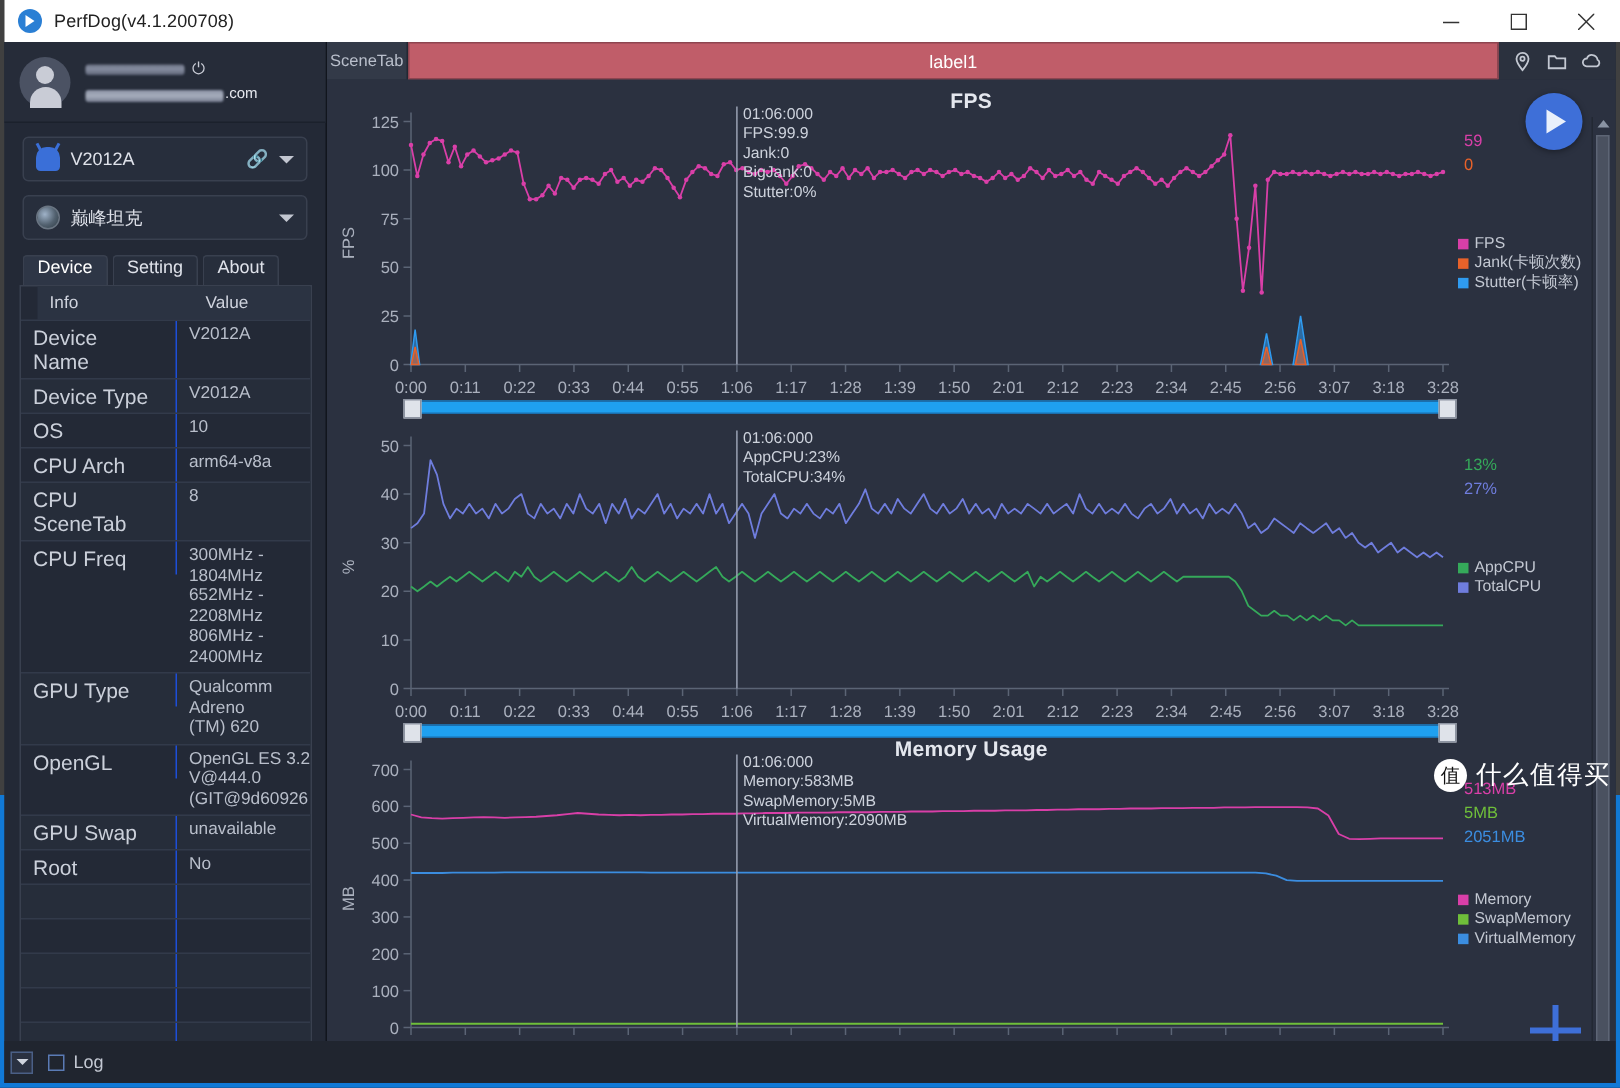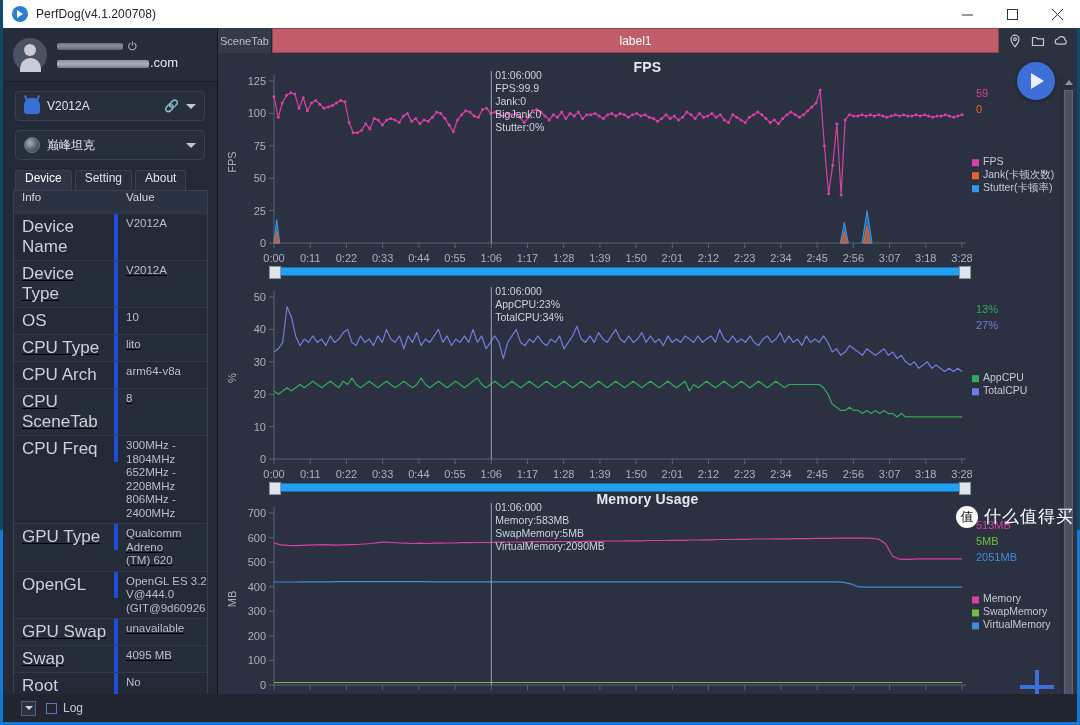--- a/index.html
+++ b/index.html
@@ -5,21 +5,21 @@
   * { box-sizing: border-box; margin: 0; padding: 0; }
   html, body {
     width: 1080px; height: 725px;
     background: #1179d6;
     font-family: "Liberation Sans", sans-serif;
     overflow: hidden;
   }
   #app {
     position: relative;
     width: 1080px; height: 530px;
-    background: #0c4a6e;
+    background: #404040;
   }
 
   
   .titlebar {
     position: absolute; left: 3px; top: 0; width: 1077px; height: 28px;
     background: #ffffff;
     display: flex; align-items: center;
   }
   .tb-icon {
     width: 16px; height: 16px; margin-left: 9px; margin-right: 8px;
@@ -82,21 +82,21 @@
     background: linear-gradient(180deg,#6d7486 0%,#868da0 45%,#5d6476 100%);
     border-radius: 2px; filter: blur(.6px);
   }
   .power-icon { color: #c9ccd6; font-size: 11px; line-height: 11px; }
   .acct-line2 { display: flex; align-items: flex-end; margin-top: 6px; }
   .acct-blur2 {
     height: 8px; width: 92px;
     background: linear-gradient(180deg,#8a91a3 0%,#a7aebd 50%,#767d8f 100%);
     border-radius: 2px; filter: blur(.7px);
   }
-  .acct-dom { font-size: 13px; color: #e6e8ee; margin-left: 1px; line-height: 10px; text-align: right; }
+  .acct-dom { font-size: 10px; color: #e6e8ee; margin-left: 1px; line-height: 10px; text-align: right; }
 
   .selrow { padding: 9px 12px 0 12px; }
   .select {
     height: 30px; border: 1px solid #39404f; border-radius: 4px;
     background: #272e3c; display: flex; align-items: center; padding: 0 8px;
     margin-bottom: 9px;
   }
   .sel-icon { width: 16px; height: 16px; flex: none; margin-right: 7px; position: relative; }
   .android-ic { background: #3a6fd8; border-radius: 7px 7px 3px 3px; }
   .android-ic::before, .android-ic::after {
@@ -118,28 +118,28 @@
 
   .tabs { display: flex; padding: 1px 12px 0 12px; gap: 3px; }
   .tab {
     font-size: 12px; color: #dfe2ea; padding: 0 9px 5px 9px;
     border: 1px solid #39404f; border-bottom: none;
     border-radius: 3px 3px 0 0; background: #272e3c;
   }
   .tab.active { background: #2e3646; color: #fff; }
 
   .infotable { margin: 0 9px 0 10px; border: 1px solid #39404f; flex: 1; overflow: hidden; }
-  .ith { display: flex; background: #2b3342; height: 22px; align-items: flex-start; }
+  .ith { display: flex; background: #2b3342; height: 22px; align-items: center; margin-left: 11px; }
   .ith > div { font-size: 11.5px; color: #cfd3dd; padding-left: 8px; }
   .ith .c1 { width: 104px; }
   .itr { display: flex; border-top: 1px solid #323a4a; min-height: 21px; align-items: flex-start; }
-  .itr.alt { background: #262d3a; text-decoration: underline; }
+  .itr.alt { background: #262d3a; }
   .itr .c1 {
-    width: 104px; font-size: 17px; color: #cbd0da; padding: 3px 0 3px 8px;
-    border-right: 4px solid #1d4ed8;
+    width: 104px; font-size: 14px; color: #cbd0da; padding: 3px 16px 3px 8px;
+    border-right: 1px solid #1d4ed8;
   }
   .itr .c2 { flex: 1; font-size: 11.5px; color: #b9bfcb; padding: 3px 0 3px 8px; white-space: pre-line; line-height: 13.5px; }
 
   
   .main { flex: 1; display: flex; flex-direction: column; background: #262c39; position: relative; }
 
   .scenebar { height: 25px; display: flex; align-items: stretch; background: #2b313e; }
   .scenetab {
     width: 54px; display: flex; align-items: center; justify-content: center;
     font-size: 11px; color: #b9bfcb; background: #333a48; border-right: 1px solid #222833;
@@ -154,21 +154,21 @@
   .charts { flex: 1; position: relative; overflow: hidden; background: #2b3140; }
   .chartwrap { position: relative; }
   .chart-title {
     position: absolute; width: 100%; text-align: center; top: 6px;
     font-size: 14px; color: #e4e7ee; font-weight: bold; letter-spacing: .2px;
   }
   svg.plot { display: block; }
 
   .statusbar {
     position: absolute; left: 3px; top: 694px; width: 1074px; height: 28px;
-    background: #20252f; display: flex; align-items: center; padding-left: 14px;
+    background: #20252f; display: flex; align-items: center; padding-left: 0;
   }
   .dd-btn {
     width: 15px; height: 15px; border: 1px solid #4a5f86; background: #2a3141;
     display: flex; align-items: center; justify-content: center; margin-right: 10px; margin-left: 4px;
   }
   .dd-btn i { width: 0; height: 0; border-left: 4px solid transparent; border-right: 4px solid transparent; border-top: 4px solid #cfd4de; }
   .chk { width: 11px; height: 11px; border: 1px solid #5a7bb5; background: transparent; margin-right: 6px; }
   .log-lbl { font-size: 12px; color: #c3c8d2; }
 
   
@@ -290,24 +290,20 @@
               <div class="c2">V2012A</div>
             </div>
             <div class="itr alt">
               <div class="c1">Device Type</div>
               <div class="c2">V2012A</div>
             </div>
             <div class="itr">
               <div class="c1">OS</div>
               <div class="c2">10</div>
             </div>
-            <div class="itr alt">
-              <div class="c1">CPU Type</div>
-              <div class="c2">lito</div>
-            </div>
             <div class="itr">
               <div class="c1">CPU Arch</div>
               <div class="c2">arm64-v8a</div>
             </div>
             <div class="itr alt">
               <div class="c1">CPU SceneTab</div>
               <div class="c2">8</div>
             </div>
             <div class="itr">
               <div class="c1">CPU Freq</div>
@@ -322,24 +318,20 @@
             </div>
             <div class="itr">
               <div class="c1">OpenGL</div>
               <div class="c2">OpenGL ES 3.2
 V@444.0
 (GIT@9d60926</div>
             </div>
             <div class="itr alt">
               <div class="c1">GPU Swap</div>
               <div class="c2">unavailable</div>
-            </div>
-            <div class="itr alt">
-              <div class="c1">Swap</div>
-              <div class="c2">4095 MB</div>
             </div>
             <div class="itr">
               <div class="c1">Root</div>
               <div class="c2">No</div>
             </div>
             <div class="itr alt">
               <div class="c1">&nbsp;</div>
               <div class="c2">&nbsp;</div>
             </div>
             <div class="itr">

